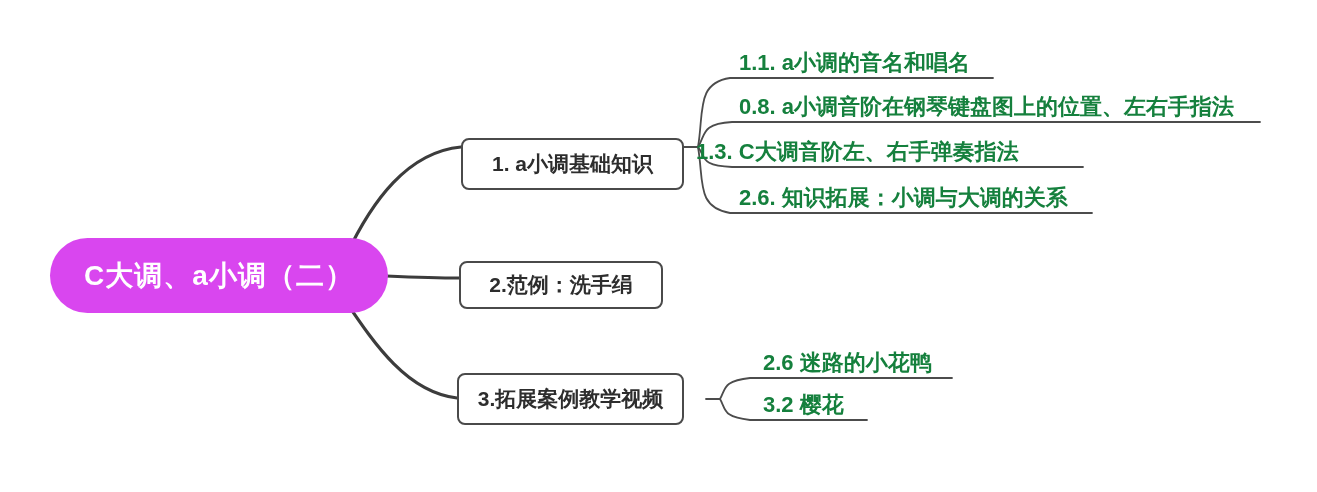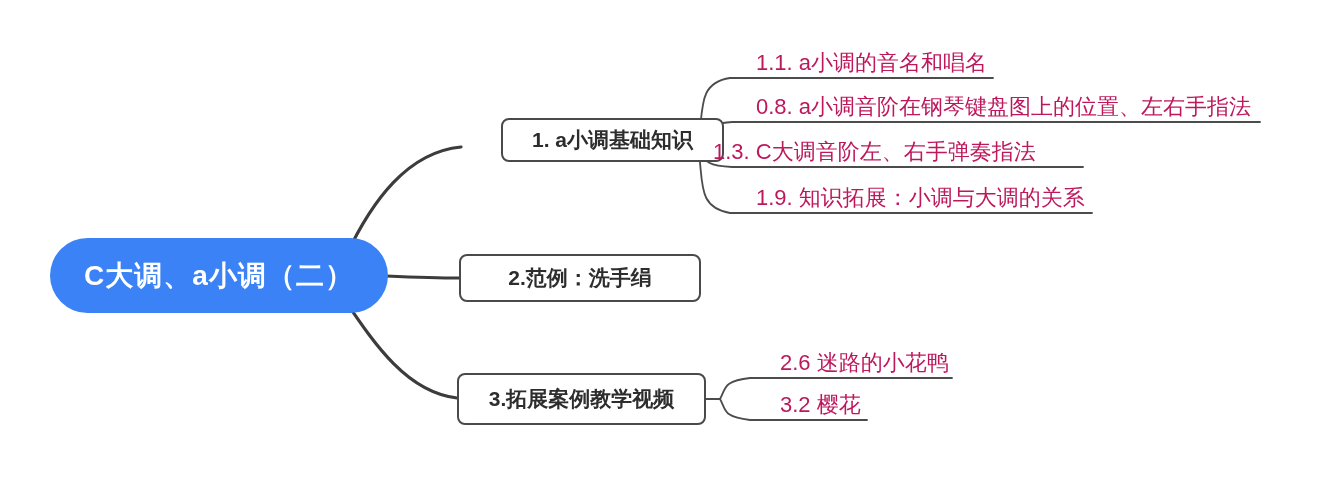--- a/index.html
+++ b/index.html
@@ -40,47 +40,46 @@
     display: flex;
     align-items: center;
     justify-content: center;
     white-space: nowrap;
     box-sizing: border-box;
     cursor: pointer;
   }
   .root-node {
     left: 50px; top: 238px;
     width: 338px; height: 75px;
-    background: #3b82f6;
+    background: #d946ef;
     border-radius: 38px;
     color: #ffffff;
     font-size: 28px;
     font-weight: bold;
     letter-spacing: 1px;
   }
   .branch-node {
     background: #ffffff;
     border: 2px solid #4a4a4a;
     border-radius: 8px;
     color: #2d2d2d;
     font-size: 21px;
     font-weight: bold;
   }
-  .branch-1 { left: 461px; top: 118px; width: 223px; height: 44px; margin-left: 40px; }
-  .branch-2 { left: 459px; top: 254px; width: 242px; height: 48px; }
-  .branch-3 { left: 457px; top: 373px; width: 249px; height: 52px; }
+  .branch-1 { left: 461px; top: 138px; width: 223px; height: 52px; }
+  .branch-2 { left: 459px; top: 261px; width: 204px; height: 48px; }
+  .branch-3 { left: 457px; top: 373px; width: 227px; height: 52px; }
   .leaf-node {
     position: absolute;
-    color: #be185d;
+    color: #15803d;
     font-size: 22px;
-    font-weight: normal;
+    font-weight: bold;
     white-space: nowrap;
     line-height: 25px;
     cursor: pointer;
-    margin-left: 17px;
   }
   .leaf-1-1 { left: 739px; top: 50px; }
   .leaf-1-2 { left: 739px; top: 94px; }
   .leaf-1-3 { left: 696px; top: 139px; }
   .leaf-1-4 { left: 739px; top: 185px; }
   .leaf-3-1 { left: 763px; top: 350px; }
   .leaf-3-2 { left: 763px; top: 392px; }
 </style>
 </head>
 <body>
@@ -106,18 +105,18 @@
 
   <div class="node root-node">C大调、a小调（二）</div>
 
   <div class="node branch-node branch-1">1. a小调基础知识</div>
   <div class="node branch-node branch-2">2.范例：洗手绢</div>
   <div class="node branch-node branch-3">3.拓展案例教学视频</div>
 
   <div class="leaf-node leaf-1-1">1.1. a小调的音名和唱名</div>
   <div class="leaf-node leaf-1-2">0.8. a小调音阶在钢琴键盘图上的位置、左右手指法</div>
   <div class="leaf-node leaf-1-3">1.3. C大调音阶左、右手弹奏指法</div>
-  <div class="leaf-node leaf-1-4">1.9. 知识拓展：小调与大调的关系</div>
+  <div class="leaf-node leaf-1-4">2.6. 知识拓展：小调与大调的关系</div>
 
   <div class="leaf-node leaf-3-1">2.6 迷路的小花鸭</div>
   <div class="leaf-node leaf-3-2">3.2 樱花</div>
 
 </div>
 
 </body></html>

